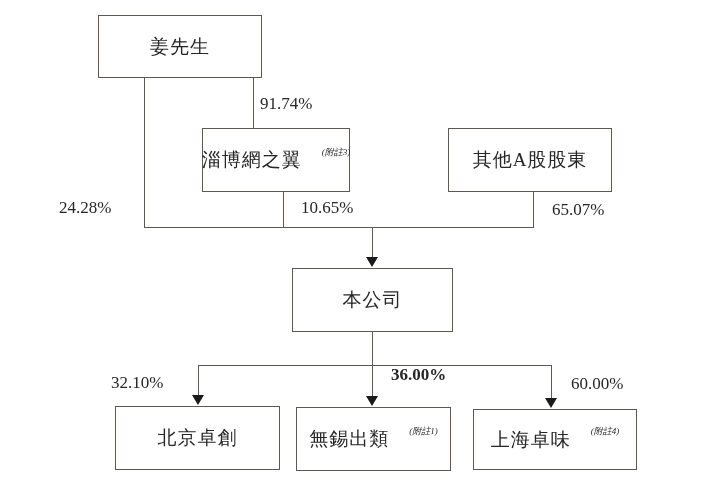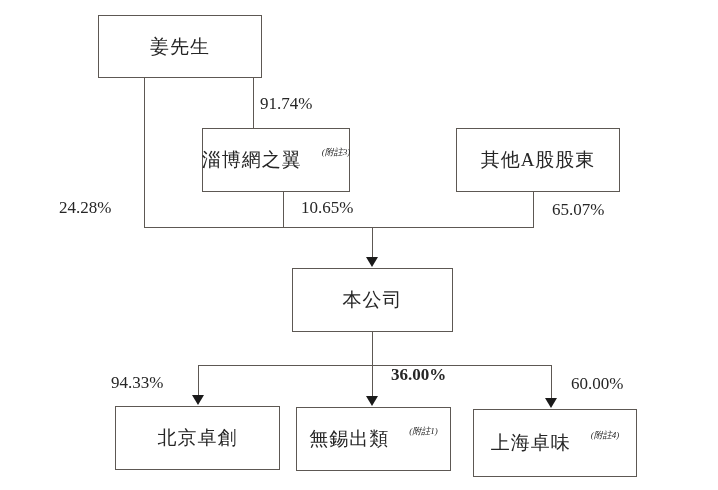--- a/index.html
+++ b/index.html
@@ -49,25 +49,25 @@
   }
   .pct{
     position:absolute;
     font-size:17px;
     white-space:nowrap;
   }
 
   
   #node-jiang      {left:98px;  top:15px;  width:164px; height:63px;}
   #node-zibo       {left:202px; top:128px; width:148px; height:64px;}
-  #node-other      {left:448px; top:128px; width:164px; height:64px;margin-left:8px;}
+  #node-other      {left:448px; top:128px; width:164px; height:64px;}
   #node-company    {left:292px; top:268px; width:161px; height:64px;}
   #node-beijing    {left:115px; top:406px; width:165px; height:64px;}
   #node-wuxi       {left:296px; top:407px; width:155px; height:64px;}
-  #node-shanghai   {left:473px; top:409px; width:164px; height:68px;}
+  #node-shanghai   {left:473px; top:409px; width:164px; height:61px;}
 
   
   #v-jiang-bus     {left:144px; top:78px;  height:149px;}
   #v-jiang-zibo    {left:253px; top:78px;  height:50px;}
   #v-zibo-bus      {left:283px; top:192px; height:35px;}
   #v-other-bus     {left:533px; top:192px; height:35px;}
   #h-bus-top       {left:144px; top:227px; width:390px;}
   #v-bus-company   {left:372px; top:227px; height:31px;}
   #ah-company      {left:366px; top:257px;}
   #v-company-down  {left:372px; top:332px; height:64px;}
@@ -135,17 +135,17 @@
   <div class="vline" id="v-bus-beijing"></div>
   <div class="arrowhead" id="ah-beijing"></div>
   <div class="arrowhead" id="ah-wuxi"></div>
   <div class="vline" id="v-bus-shanghai"></div>
   <div class="arrowhead" id="ah-shanghai"></div>
 
   <span class="pct" id="pct-jiang-zibo">91.74%</span>
   <span class="pct" id="pct-jiang-company">24.28%</span>
   <span class="pct" id="pct-zibo-company">10.65%</span>
   <span class="pct" id="pct-other-company">65.07%</span>
-  <span class="pct" id="pct-beijing">94.33%</span>
+  <span class="pct" id="pct-beijing">32.10%</span>
   <span class="pct" id="pct-wuxi">36.00%</span>
   <span class="pct" id="pct-shanghai">60.00%</span>
 
 </div>
 
 </body></html>

